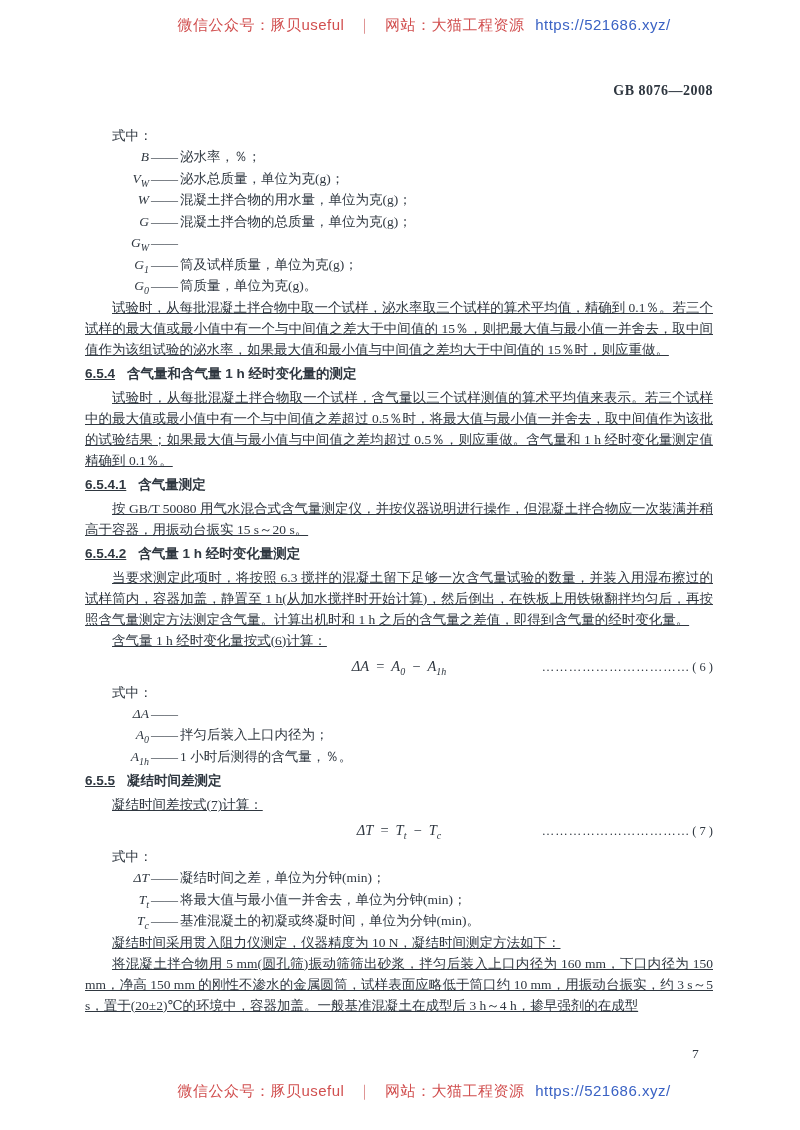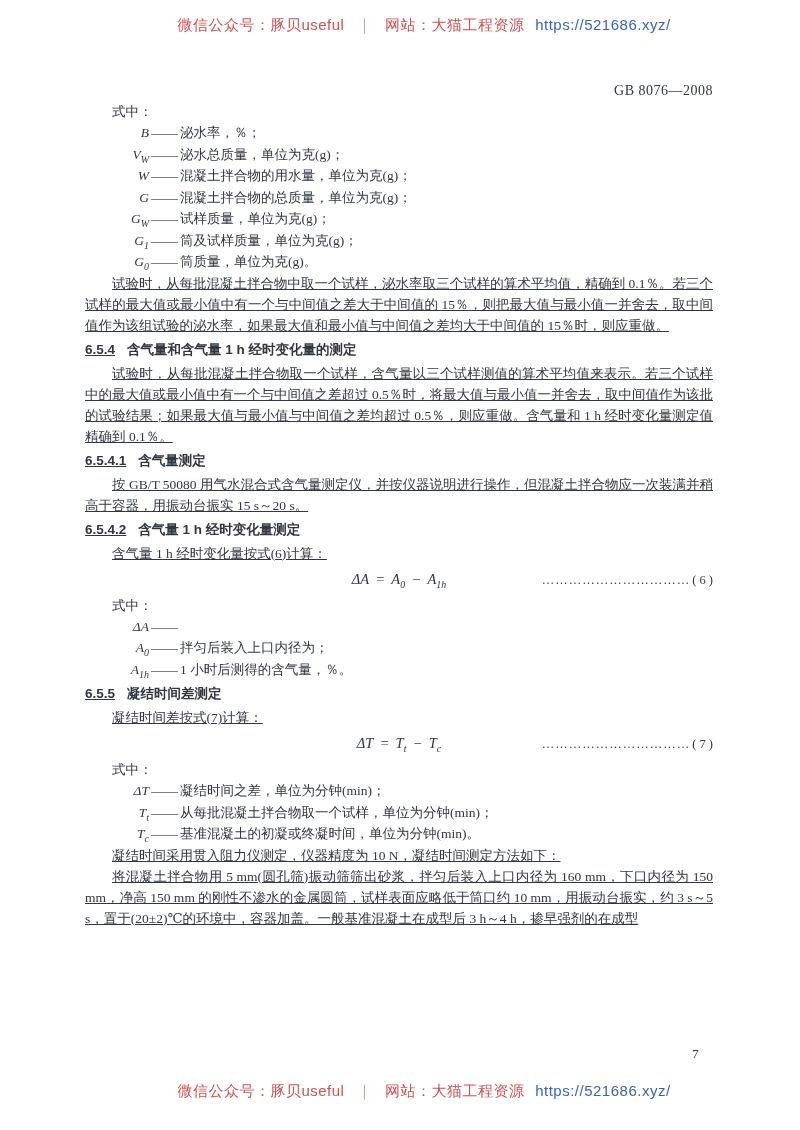--- a/index.html
+++ b/index.html
@@ -16,22 +16,22 @@
   .banner-top{top:16px;}
   .banner-bottom{top:1082px;}
   .banner .red{color:#d14f4f;}
   .banner .sep{margin:0 8px;color:#dc8b8b;}
   .banner .blue{color:#3a62c4;text-decoration:none;margin-left:6px;}
   .content{
     position:absolute;left:85px;top:80px;width:628px;
     font-size:13.5px;line-height:21px;text-align:justify;
   }
   .doc-code{
-    text-align:right;font-weight:normal;font-size:14px;
-    letter-spacing:.5px;margin-bottom:0;
+    text-align:right;font-weight:bold;font-size:14px;
+    letter-spacing:.5px;margin-bottom:24px;
   }
   .formula-row{position:relative;text-align:center;line-height:27px;margin:2px 0;}
   .formula{font-style:italic;font-size:14.5px;}
   .formula .v{font-style:italic;}
   .formula sub{font-size:10px;font-style:italic;line-height:0;}
   .formula .op{margin:0 7px;font-style:normal;}
   .formula-ref{
     position:absolute;right:0;top:1px;font-style:normal;font-size:12.5px;
   }
   .formula-ref .dots{letter-spacing:1px;margin-right:2px;}
@@ -86,21 +86,20 @@
     <span class="def-desc">混凝土拌合物的用水量，单位为克(g)；</span>
   </div>
   <div class="def-row">
     <span class="def-term"><span>G</span><sub></sub></span>
     <span class="def-dash">——</span>
     <span class="def-desc">混凝土拌合物的总质量，单位为克(g)；</span>
   </div>
   <div class="def-row">
     <span class="def-term"><span>G</span><sub>W</sub></span>
     <span class="def-dash">——</span>
-    <span class="def-desc">试样质量，单位为克(g)；</span>
   </div>
   <div class="def-row">
     <span class="def-term"><span>G</span><sub>1</sub></span>
     <span class="def-dash">——</span>
     <span class="def-desc">筒及试样质量，单位为克(g)；</span>
   </div>
   <div class="def-row">
     <span class="def-term"><span>G</span><sub>0</sub></span>
     <span class="def-dash">——</span>
     <span class="def-desc">筒质量，单位为克(g)。</span>
@@ -114,20 +113,21 @@
   <p class="para">试验时，从每批混凝土拌合物取一个试样，含气量以三个试样测值的算术平均值来表示。若三个试样中的最大值或最小值中有一个与中间值之差超过 0.5％时，将最大值与最小值一并舍去，取中间值作为该批的试验结果；如果最大值与最小值与中间值之差均超过 0.5％，则应重做。含气量和 1 h 经时变化量测定值精确到 0.1％。</p>
 
   <div class="heading">
     <span class="h-num">6.5.4.1</span><span>含气量测定</span>
   </div>
   <p class="para">按 GB/T 50080 用气水混合式含气量测定仪，并按仪器说明进行操作，但混凝土拌合物应一次装满并稍高于容器，用振动台振实 15 s～20 s。</p>
 
   <div class="heading">
     <span class="h-num">6.5.4.2</span><span>含气量 1 h 经时变化量测定</span>
   </div>
+  <p class="para">当要求测定此项时，将按照 6.3 搅拌的混凝土留下足够一次含气量试验的数量，并装入用湿布擦过的试样筒内，容器加盖，静置至 1 h(从加水搅拌时开始计算)，然后倒出，在铁板上用铁锹翻拌均匀后，再按照含气量测定方法测定含气量。计算出机时和 1 h 之后的含气量之差值，即得到含气量的经时变化量。</p>
   <p class="para">含气量 1 h 经时变化量按式(6)计算：</p>
 
   <div class="formula-row">
     <span class="formula">
       <span class="v">ΔA</span><sub></sub><span class="op">=</span><span class="v">A</span><sub>0</sub><span class="op">−</span><span class="v">A</span><sub>1h</sub>
     </span>
     <span class="formula-ref"><span class="dots">……………………………</span><span>( 6 )</span></span>
   </div>
 
   <div class="where">式中：</div>
@@ -162,21 +162,21 @@
   <div class="where">式中：</div>
 
   <div class="def-row">
     <span class="def-term"><span>ΔT</span><sub></sub></span>
     <span class="def-dash">——</span>
     <span class="def-desc">凝结时间之差，单位为分钟(min)；</span>
   </div>
   <div class="def-row">
     <span class="def-term"><span>T</span><sub>t</sub></span>
     <span class="def-dash">——</span>
-    <span class="def-desc">从每批混凝土拌合物取一个试样，单位为分钟(min)；</span>
+    <span class="def-desc">将最大值与最小值一并舍去，单位为分钟(min)；</span>
   </div>
   <div class="def-row">
     <span class="def-term"><span>T</span><sub>c</sub></span>
     <span class="def-dash">——</span>
     <span class="def-desc">基准混凝土的初凝或终凝时间，单位为分钟(min)。</span>
   </div>
 
   <p class="para">凝结时间采用贯入阻力仪测定，仪器精度为 10 N，凝结时间测定方法如下：</p>
   <p class="para">将混凝土拌合物用 5 mm(圆孔筛)振动筛筛出砂浆，拌匀后装入上口内径为 160 mm，下口内径为 150 mm，净高 150 mm 的刚性不渗水的金属圆筒，试样表面应略低于筒口约 10 mm，用振动台振实，约 3 s～5 s，置于(20±2)℃的环境中，容器加盖。一般基准混凝土在成型后 3 h～4 h，掺早强剂的在成型</p>
 

